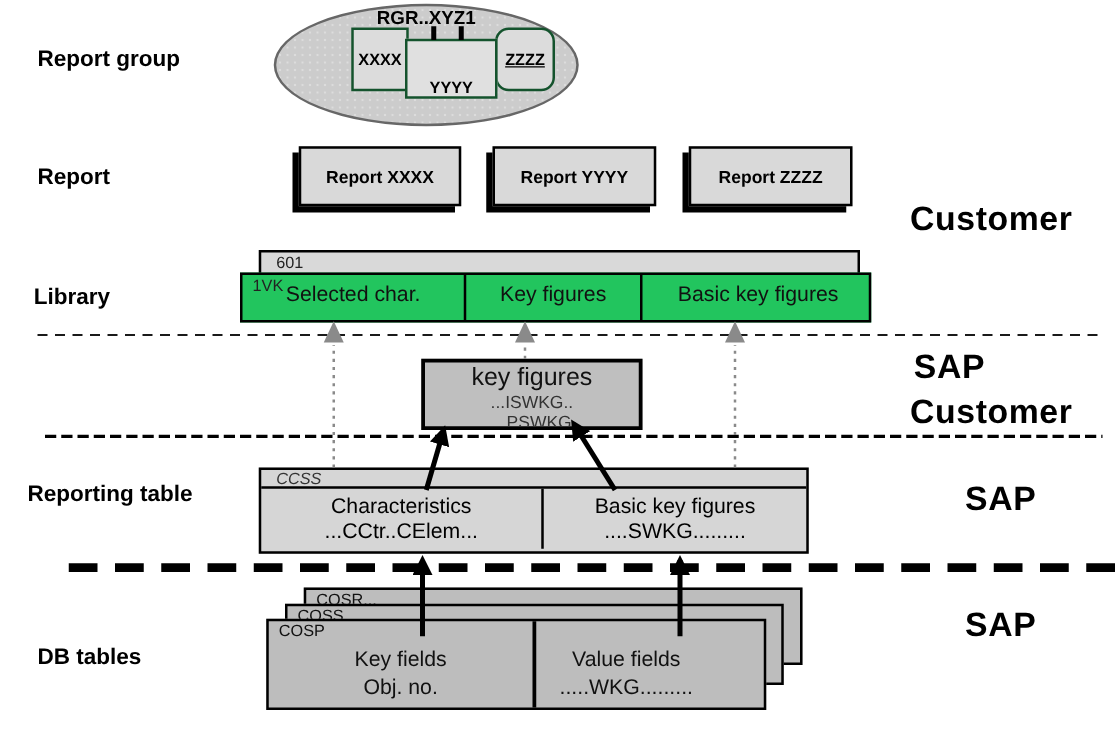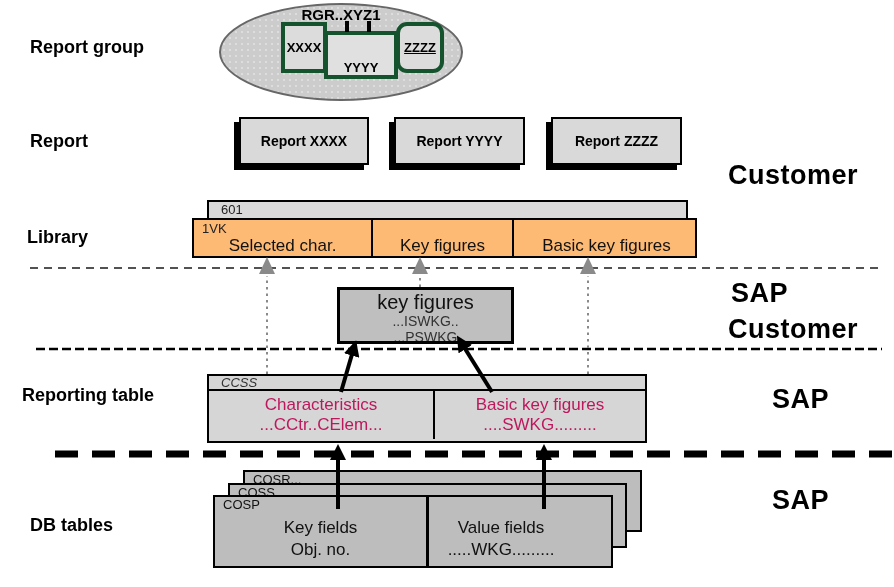--- a/index.html
+++ b/index.html
@@ -10,54 +10,54 @@
   .overlay{position:absolute;left:0;top:0;width:894px;height:587px;z-index:50;pointer-events:none;}
   .row-label{position:absolute;font-weight:bold;font-size:18px;white-space:nowrap;}
   .side-label{position:absolute;font-weight:bold;font-size:27px;white-space:nowrap;letter-spacing:0.5px;}
   .dots{background-image:radial-gradient(#ececec 1px, rgba(0,0,0,0) 1.2px);background-size:5px 5px;}
   
   .ellipse{position:absolute;left:219px;top:3px;width:244px;height:98px;border-radius:50%;
     background-color:#cccccc;border:2px solid #676767;box-sizing:border-box;
     background-image:radial-gradient(#dddddd 1px, rgba(0,0,0,0) 1.2px);background-size:6px 6px;}
   .rg-title{position:absolute;left:219px;top:6px;width:244px;text-align:center;
     font-weight:bold;font-size:15px;z-index:3;}
-  .rg-box{position:absolute;border:4px solid #14532d;background:#dcdcdc;font-weight:bold;font-size:13px;
+  .rg-box{position:absolute;border:2px solid #14532d;background:#dcdcdc;font-weight:bold;font-size:13px;
     display:flex;align-items:center;justify-content:center;box-sizing:border-box;}
   .rg-x{left:281px;top:22px;width:46px;height:51px;z-index:1;}
   .rg-y{left:324px;top:31px;width:74px;height:48px;z-index:2;background:#e0e0e0;align-items:flex-end;}
   .rg-z{left:396px;top:22px;width:48px;height:51px;z-index:1;border-radius:11px;}
   .rg-z .u{text-decoration:underline;}
   
   .report-box{position:absolute;top:117px;height:48px;background:#d9d9d9;border:2px solid #000;
     box-shadow:-5px 5px 0 #000;box-sizing:border-box;display:flex;align-items:center;
     justify-content:center;font-weight:bold;font-size:14px;white-space:nowrap;}
   .rb1{left:239px;width:130px;} .rb2{left:394px;width:131px;} .rb3{left:551px;width:131px;}
   
   .lib-back{position:absolute;left:207px;top:200px;width:481px;height:40px;background:#d9d9d9;
     border:2px solid #000;box-sizing:border-box;font-size:13px;color:#222;padding:0 0 0 12px;line-height:16px;}
-  .lib-front{position:absolute;left:192px;top:218px;width:505px;height:40px;background:#fdba74;
+  .lib-front{position:absolute;left:192px;top:218px;width:505px;height:40px;background:#22c55e;
     border:2px solid #000;box-sizing:border-box;z-index:4;}
   .lib-code{position:absolute;left:8px;top:1px;font-size:13px;color:#222;}
   .lib-cell{position:absolute;top:0;height:36px;display:flex;align-items:flex-end;justify-content:center;
-    padding-bottom:0;box-sizing:border-box;font-size:17px;color:#111;white-space:nowrap;}
+    padding-bottom:10px;box-sizing:border-box;font-size:17px;color:#111;white-space:nowrap;}
   .lc1{left:0;width:177px;} .lc2{left:177px;width:143px;border-left:2px solid #000;border-right:2px solid #000;}
   .lc3{left:320px;width:185px;}
   
   .kf{position:absolute;left:337px;top:287px;width:177px;height:57px;box-sizing:border-box;
     border:3px solid #000;background:#bfbfbf;overflow:hidden;text-align:center;z-index:4;}
   .kf-title{font-size:20px;color:#111;margin-top:1px;line-height:22px;}
   .kf-line{font-size:14px;color:#333;line-height:16px;}
   
   .rt{position:absolute;left:207px;top:374px;width:440px;height:69px;box-sizing:border-box;
     border:2px solid #000;background:#d6d6d6;z-index:4;}
   .rt-head{height:15px;border-bottom:2px solid #000;font-size:13px;color:#333;
     padding-left:12px;box-sizing:border-box;line-height:14px;font-style:italic;}
   .rt-body{position:relative;height:48px;}
   .rt-cell{position:absolute;top:0;height:48px;display:flex;flex-direction:column;justify-content:center;
-    text-align:center;font-size:17px;line-height:20px;color:#be185d;white-space:nowrap;}
+    text-align:center;font-size:17px;line-height:20px;color:#000000;white-space:nowrap;}
   .rc1{left:0;width:224px;border-right:2px solid #000;} .rc2{left:226px;width:210px;}
   
   .db-box{position:absolute;background:#bdbdbd;border:2px solid #000;box-sizing:border-box;}
   .db-cosr{left:243px;top:470px;width:399px;height:62px;z-index:1;}
   .db-coss{left:228px;top:483px;width:399px;height:65px;z-index:2;}
   .db-cosp{left:213px;top:495px;width:400px;height:73px;z-index:3;}
   .db-code{font-size:13px;color:#111;padding:1px 0 0 8px;line-height:14px;}
   .db-cell{position:absolute;top:0;height:69px;display:flex;flex-direction:column;justify-content:flex-end;
     padding-bottom:5px;box-sizing:border-box;text-align:center;font-size:17px;line-height:22px;
     color:#111;white-space:nowrap;}

